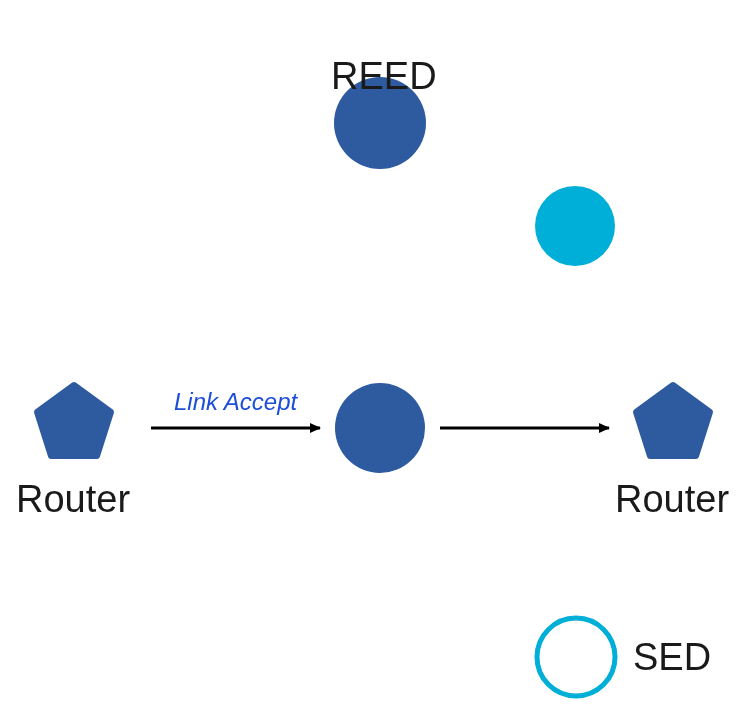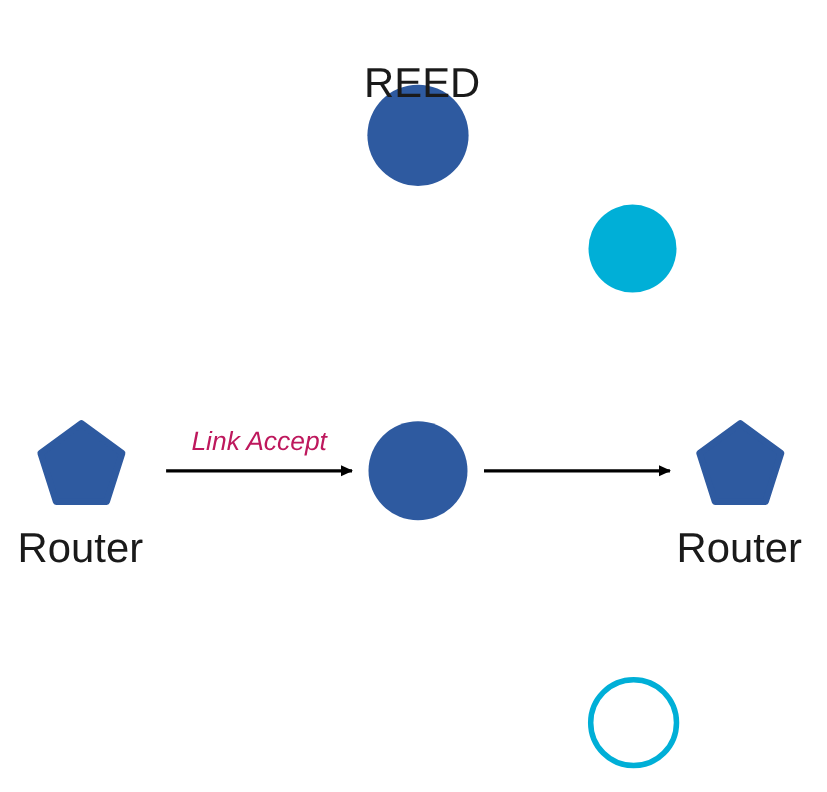--- a/index.html
+++ b/index.html
@@ -38,21 +38,21 @@
   }
   .label-xl {
     font-size: 38px;
   }
   .edge-label {
     position: absolute;
     font-family: "Liberation Sans", sans-serif;
     font-style: italic;
     font-weight: 400;
     font-size: 24px;
-    color: #be185d;
+    color: #1d4ed8;
     white-space: nowrap;
     line-height: 1;
   }
   #label-reed   { left: 331px; top: 20px; margin-top: 37px;  }
   #label-med    { left: 632px; top: 209px; }
   #label-sed    { left: 633px; top: 638px; }
   #label-router-left  { left: 16px;  top: 480px; }
   #label-router-right { left: 615px; top: 480px; }
   #label-link-accept  { left: 174px; top: 390px; }
 </style>
@@ -86,20 +86,21 @@
 
     <polygon points="74,385 111,412 97,456 51,456 37,412" fill="#2E5AA0" stroke="#2E5AA0" stroke-width="6" stroke-linejoin="round"></polygon>
 
     <polygon points="673,385 710,412 696,456 650,456 636,412" fill="#2E5AA0" stroke="#2E5AA0" stroke-width="6" stroke-linejoin="round"></polygon>
 
   </svg>
 
   <div class="node-label label-xl" id="label-reed">REED</div>
 
 
+  <div class="node-label label-xl" id="label-sed">SED</div>
 
   <div class="node-label label-xl" id="label-router-left">Router</div>
 
   <div class="node-label label-xl" id="label-router-right">Router</div>
 
   <div class="edge-label" id="label-link-accept">Link Accept</div>
 
 </div>
 
 </body></html>

